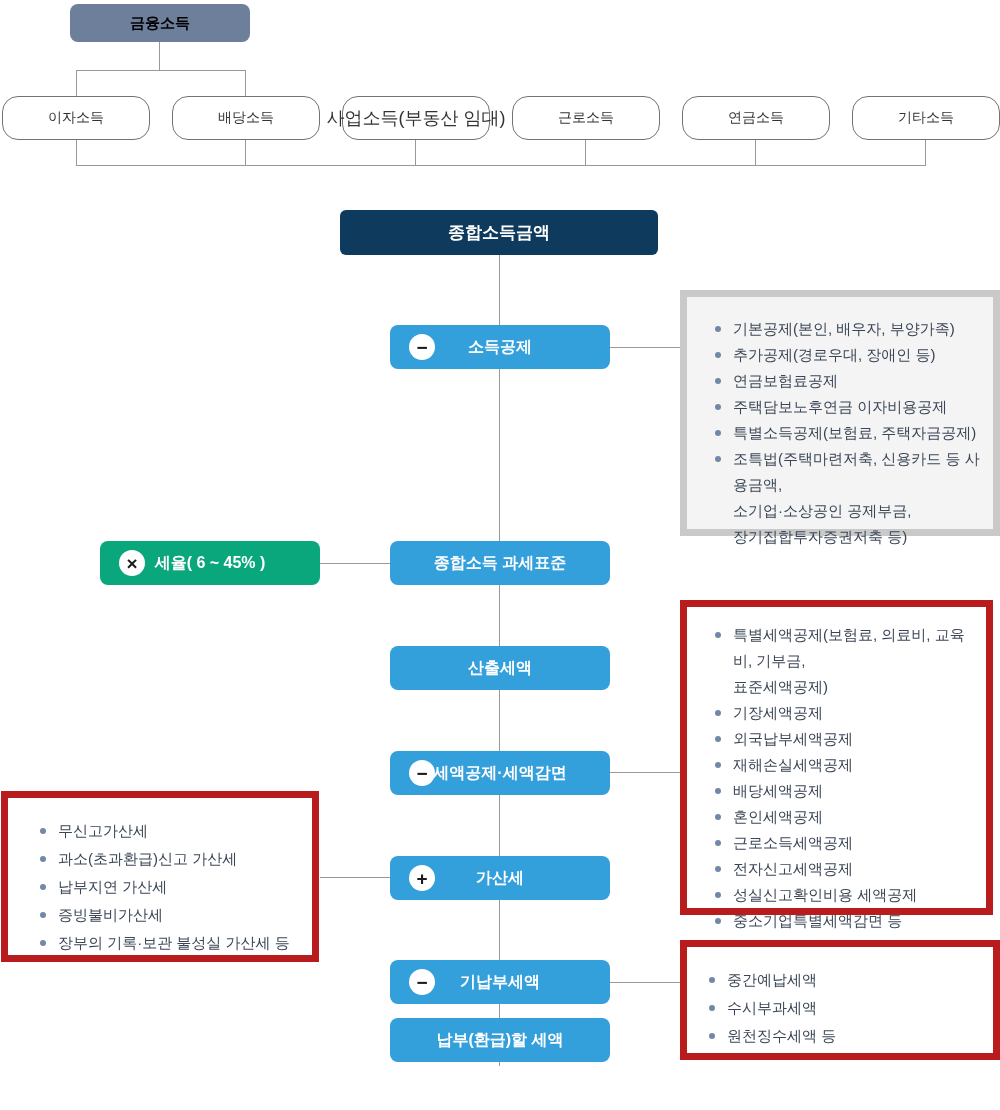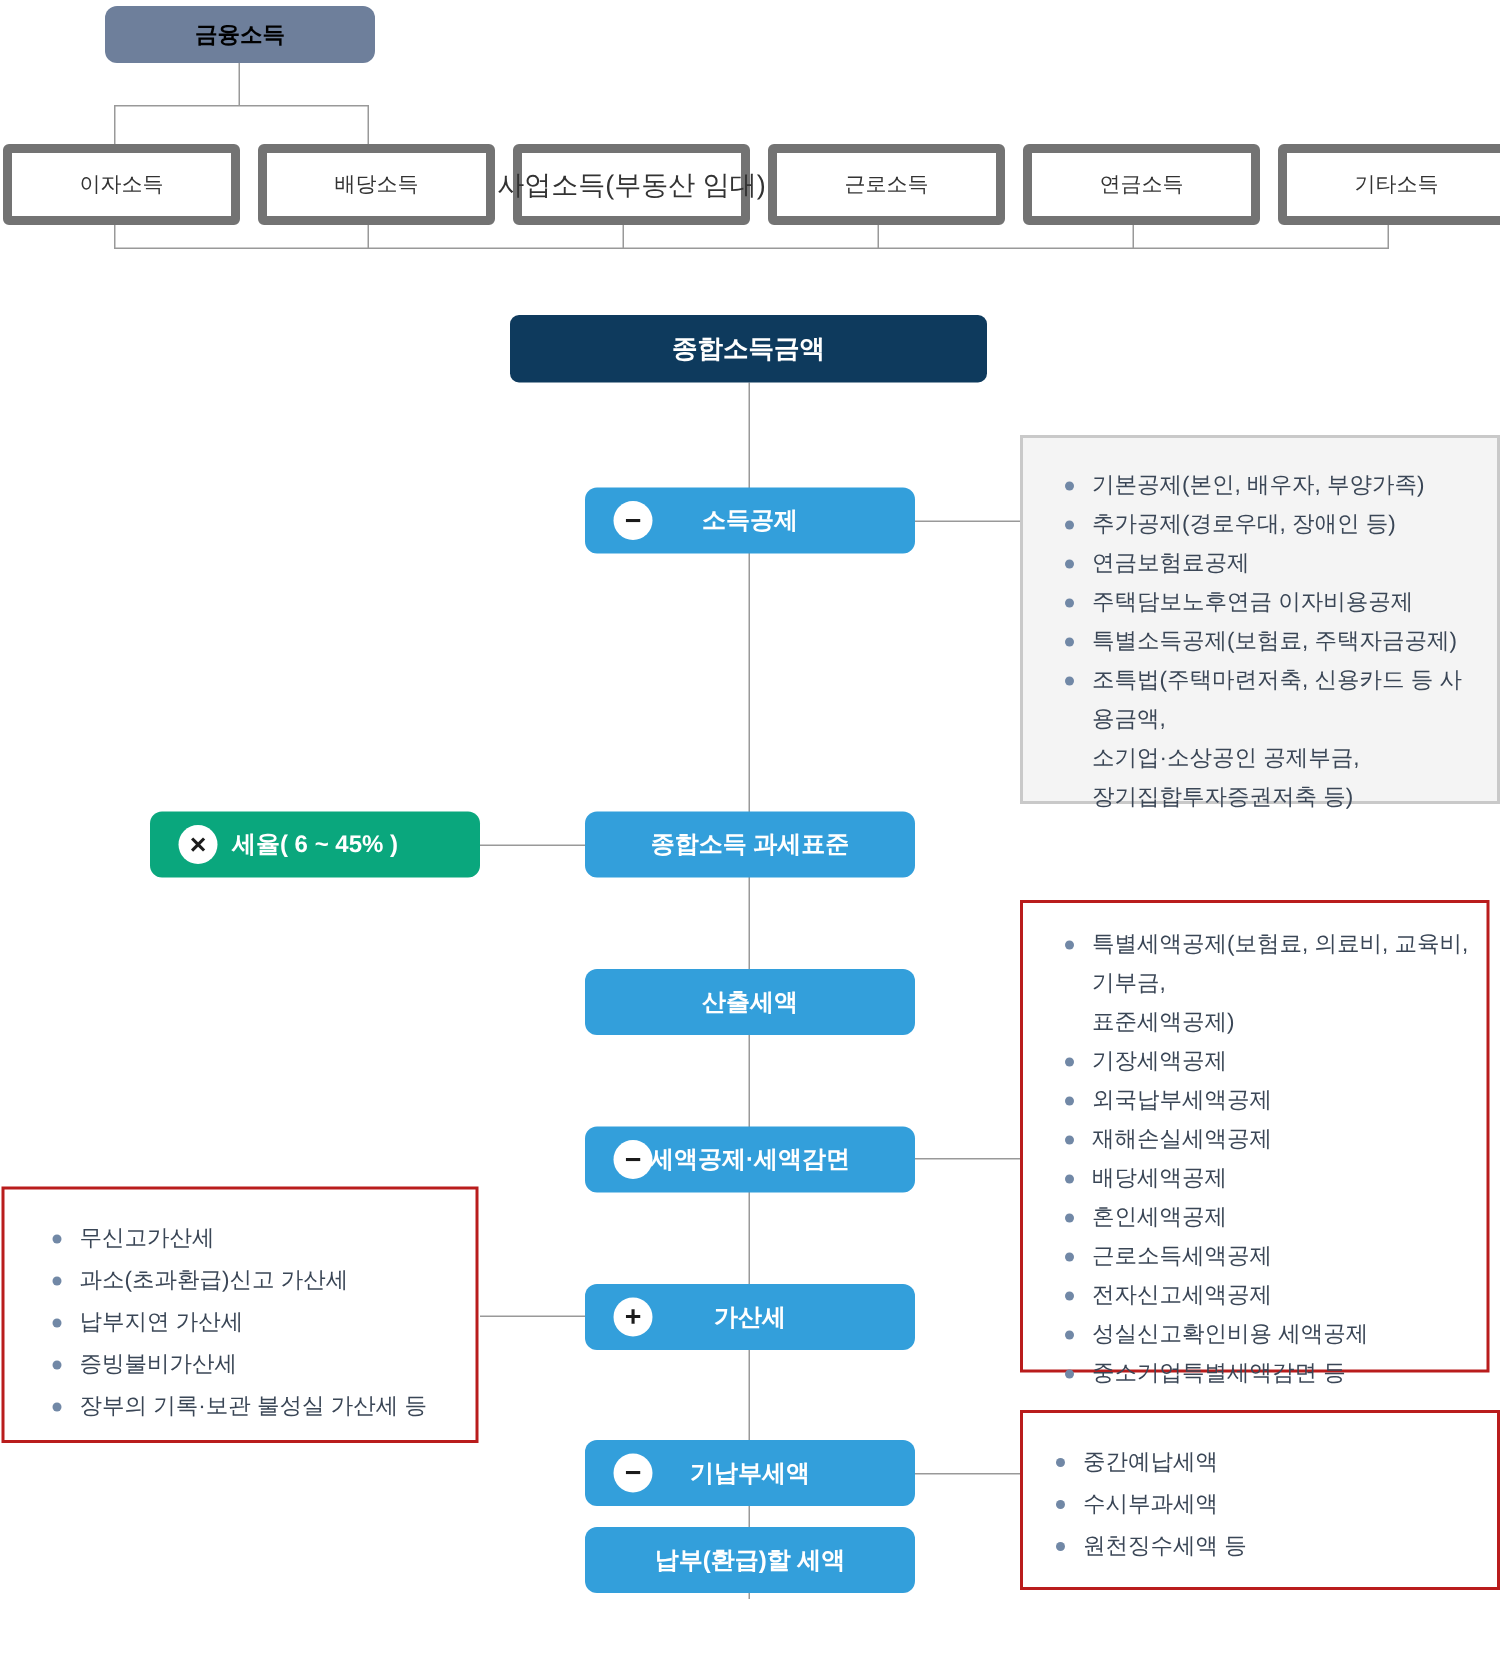--- a/index.html
+++ b/index.html
@@ -8,21 +8,21 @@
     font-family:"Liberation Sans","DejaVu Sans",sans-serif;
   }
   .ln{position:absolute;background:var(--line,#999);}
   .fin-box{
     position:absolute;left:70px;top:4px;width:180px;height:38px;
     background:var(--slate,#6E7F9B);border-radius:8px;color:#000000;
     font-size:15px;font-weight:700;display:flex;align-items:center;justify-content:center;
   }
   .income-box{
     position:absolute;top:96px;width:146px;height:42px;background:#fff;
-    border:6px solid #737373;border-radius:4px;color:#333;font-size:14px;
+    border:1px solid #737373;border-radius:16px;color:#333;font-size:14px;
     display:flex;align-items:center;justify-content:center;white-space:nowrap;
   }
   .i1{left:2px}.i2{left:172px}.i3{left:342px;font-size:18px}.i4{left:512px}.i5{left:682px}.i6{left:852px}
   .navy-box{
     position:absolute;left:340px;top:210px;width:318px;height:45px;
     background:var(--navy,#0E3A5D);border-radius:6px;color:#fff;font-size:17px;font-weight:700;
     display:flex;align-items:center;justify-content:center;
   }
   .step{
     position:absolute;left:390px;width:220px;height:44px;border-radius:8px;
@@ -35,21 +35,21 @@
     display:flex;align-items:center;justify-content:center;
   }
   .s-deduction{top:325px}.s-taxbase{top:541px}.s-calculated{top:646px}
   .s-credit{top:751px}.s-penalty{top:856px}.s-prepaid{top:960px}.s-final{top:1018px}
   .op{
     position:absolute;left:19px;top:50%;transform:translateY(-50%);
     width:26px;height:26px;border-radius:50%;background:#fff;color:#1b1b1b;
     font-size:19px;font-weight:700;line-height:1;
     display:flex;align-items:center;justify-content:center;
   }
-  .panel{position:absolute;box-sizing:border-box;border:2px solid #b91c1c;background:#fff;}
+  .panel{position:absolute;box-sizing:border-box;border:7px solid #b91c1c;background:#fff;}
   .panel.gray{background:var(--panel-gray,#F4F4F4);border-color:#c9c9c9;}
   .p1{left:680px;top:290px;width:320px;height:246px;padding:19px 10px 0 26px;}
   .p2{left:680px;top:600px;width:313px;height:315px;padding:15px 10px 0 26px;}
   .pl{left:1px;top:791px;width:318px;height:171px;padding:19px 10px 0 30px;}
   .p3{left:680px;top:940px;width:320px;height:120px;padding:19px 10px 0 20px;}
   .panel-item{
     position:relative;padding-left:20px;color:var(--panel-text,#3A4656);
     font-size:15px;line-height:26px;white-space:pre-line;
   }
   .pl .panel-item,.p3 .panel-item{line-height:28px;}

